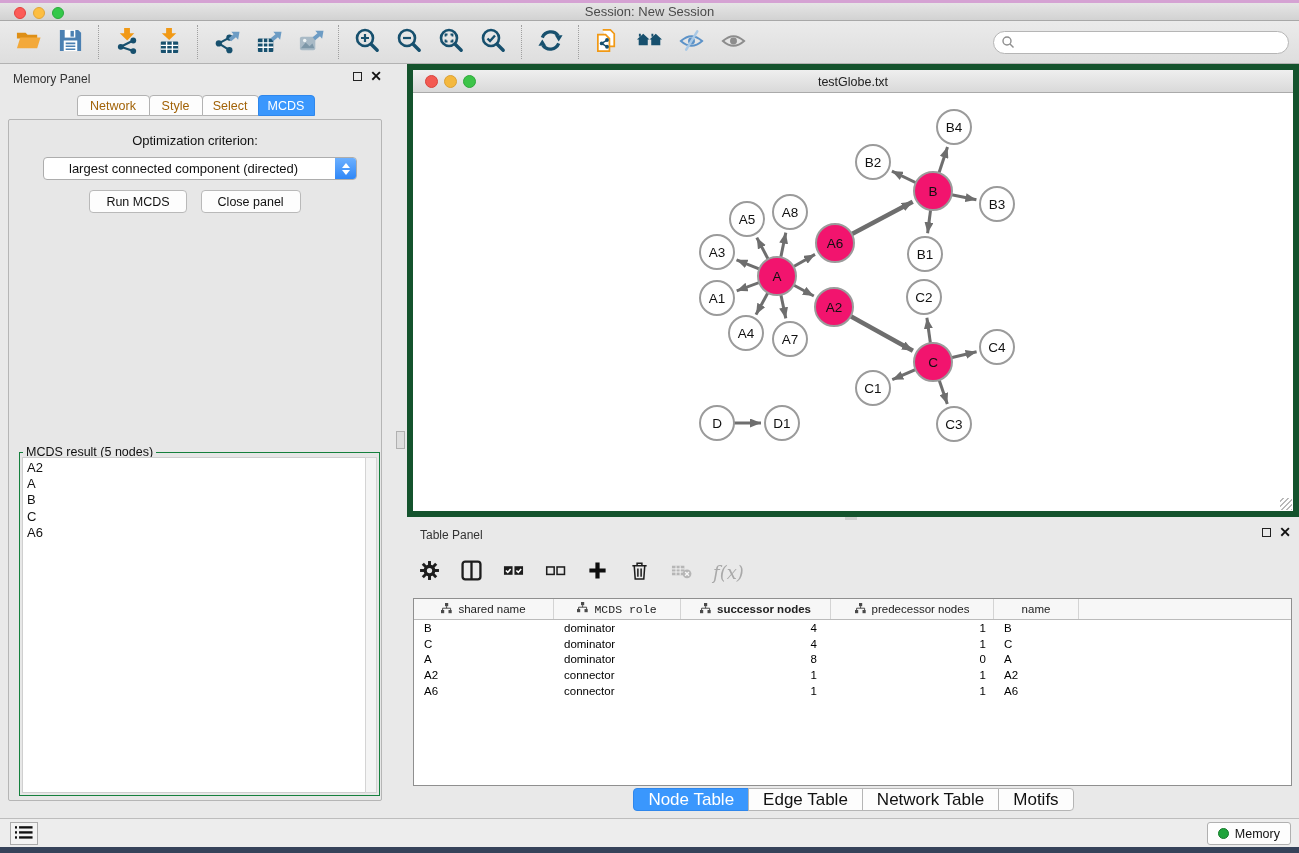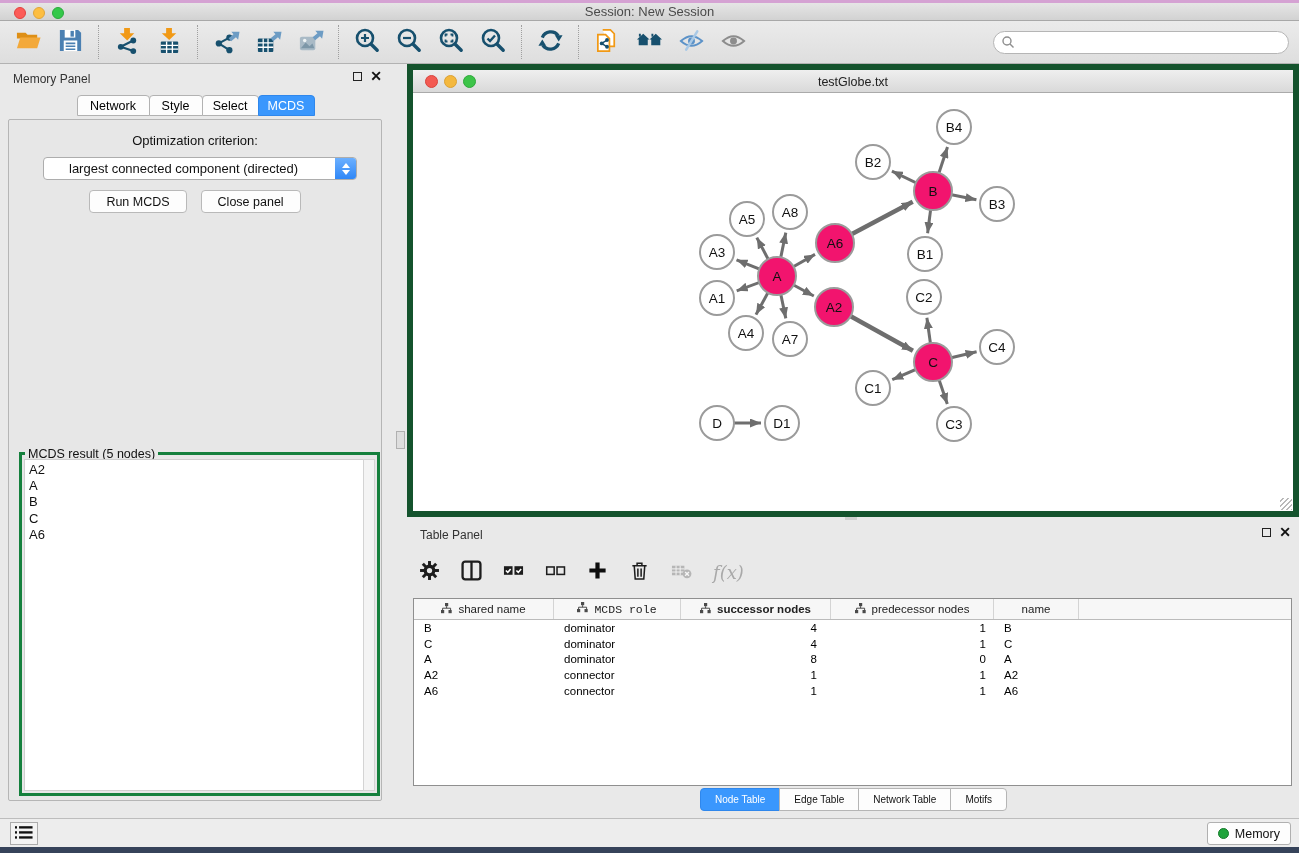--- a/index.html
+++ b/index.html
@@ -38,41 +38,41 @@
   .panel-title { position:absolute; left:13px; top:8px; font-size:12px; color:#333; }
   .win-btns { position:absolute; right:8px; top:7px; display:flex; gap:8px; align-items:center; }
   .float-btn { width:9px; height:9px; border:1.5px solid #222; background:transparent; }
   .close-btn { font-size:14px; font-weight:bold; color:#111; line-height:10px; }
 
   
   #control-panel { position:absolute; left:0; top:64px; width:390px; height:754px; background:#e9e9e9; }
   #cp-tabs { position:absolute; left:0; right:0; top:31px; height:22px;
     display:flex; justify-content:center; }
   .cp-tab { height:21px; border:1px solid #b2b2b2; border-radius:4px 4px 0 0; background:#fdfdfd;
-    font-size:12.5px; color:#000000; display:flex; align-items:center; justify-content:center;
+    font-size:12.5px; color:#a16207; display:flex; align-items:center; justify-content:center;
     margin-right:-1px; padding:0 2px; }
   .cp-tab.active { background:#3a97fd; border-color:#2f87ec; color:#fff; }
   #cp-body { position:absolute; left:8px; top:55px; width:374px; height:747px; height:682px;
     border:1px solid #b5b5b5; border-radius:2px; background:#e7e7e7; }
   #opt-label { position:absolute; left:0; right:0; top:13px; text-align:center; font-size:13px; color:#111; }
   #opt-select { position:absolute; left:34px; top:37px; width:314px; height:23px;
     background:#fff; border:1px solid #adadad; border-radius:4px; display:flex; align-items:center; }
   #opt-select-value { flex:1; font-size:13px; color:#111; padding-left:25px; white-space:nowrap; overflow:hidden; }
   #opt-stepper { width:21px; height:100%; border-radius:0 3px 3px 0;
     background:linear-gradient(#6cb0ff,#2f87f7); display:flex; flex-direction:column;
     align-items:center; justify-content:center; gap:2px; }
   .chev-up { width:0; height:0; border-left:4px solid transparent; border-right:4px solid transparent;
     border-bottom:5px solid #fff; }
   .chev-dn { width:0; height:0; border-left:4px solid transparent; border-right:4px solid transparent;
     border-top:5px solid #fff; }
   #cp-buttons { position:absolute; left:0; right:0; top:70px; display:flex; justify-content:center; gap:14px; }
   .cp-btn { height:23px; padding:0 16px; background:#fdfdfd; border:1px solid #b9b9b9;
     border-radius:4px; font-size:12.5px; color:#111; }
   #result-box { position:absolute; left:10px; top:332px; width:361px; height:344px;
-    border:3px solid #15803d; background:#e7e7e7; }
+    border:1px solid #15803d; background:#e7e7e7; }
   #result-legend { position:absolute; left:3px; top:-8px; background:#e7e7e7; padding:0 3px;
     font-size:12.5px; color:#111; }
   #result-list { position:absolute; left:2px; top:4px; right:14px; bottom:2px; background:#fff;
     border:1px solid #cfcfcf; border-right:none; padding:2px 0 0 4px; overflow:hidden; }
   #result-scroll { position:absolute; right:2px; top:4px; width:12px; bottom:2px;
     background:#f4f4f4; border:1px solid #d4d4d4; }
   .result-item { font-size:13px; color:#111; line-height:16.2px; }
 
   
   #network-window { position:absolute; left:407px; top:64px; width:892px; height:453px;
@@ -100,21 +100,21 @@
   #tp-table { position:absolute; left:6px; top:78px; width:879px; height:188px;
     background:#fff; border:1px solid #8f8f8f; overflow:hidden; }
   #tp-head { display:flex; height:21px; background:#f7f7f7; border-bottom:1px solid #bbb; }
   .th { display:flex; align-items:center; justify-content:center; gap:6px;
     font-size:11.5px; color:#222; border-right:1px solid #d4d4d4; height:100%; }
   .th:last-child { border-right:none; }
   .tr { display:flex; height:15.7px; align-items:center; }
   .td { font-size:11.5px; color:#000; white-space:nowrap; overflow:hidden; }
   #tp-tabs { position:absolute; left:0; right:0; top:268px; display:flex; justify-content:center; }
   .tp-tab { height:23px; border:1px solid #b5b5b5; background:#fdfdfd; color:#111;
-    font-size:10px; display:flex; align-items:center; justify-content:center;
+    font-size:17px; display:flex; align-items:center; justify-content:center;
     padding:3px 14px; margin-right:-1px; }
   .tp-tab:first-child { border-radius:4px 0 0 4px; }
   .tp-tab:last-child { border-radius:0 4px 4px 0; }
   .tp-tab.active { background:#3a97fd; border-color:#2f87ec; color:#fff; }
 
   
   #status-bar { position:absolute; left:0; top:818px; width:1299px; height:29px;
     background:#ededed; border-top:1px solid #bdbdbd; }
   #tasks-btn { position:absolute; left:10px; top:3px; width:28px; height:23px;
     background:#f3f3f3; border:1px solid #ababab; display:flex; align-items:center; justify-content:center; }

